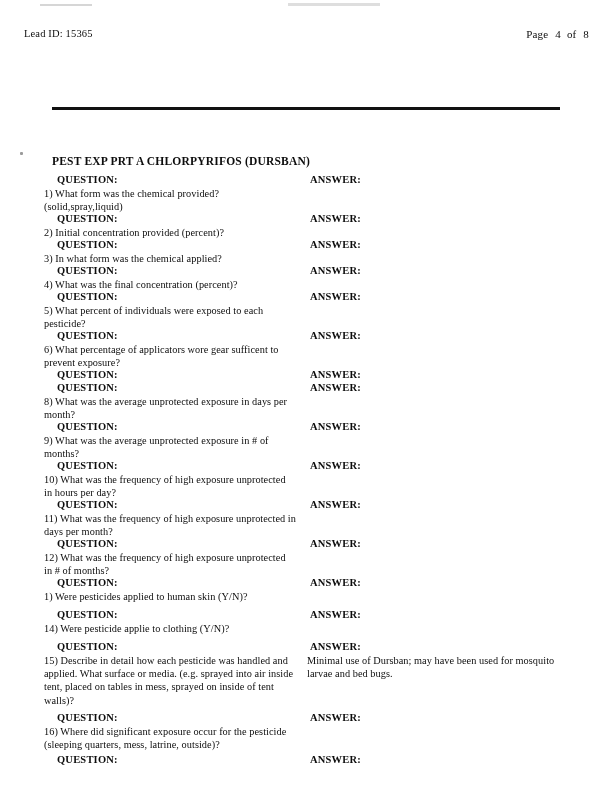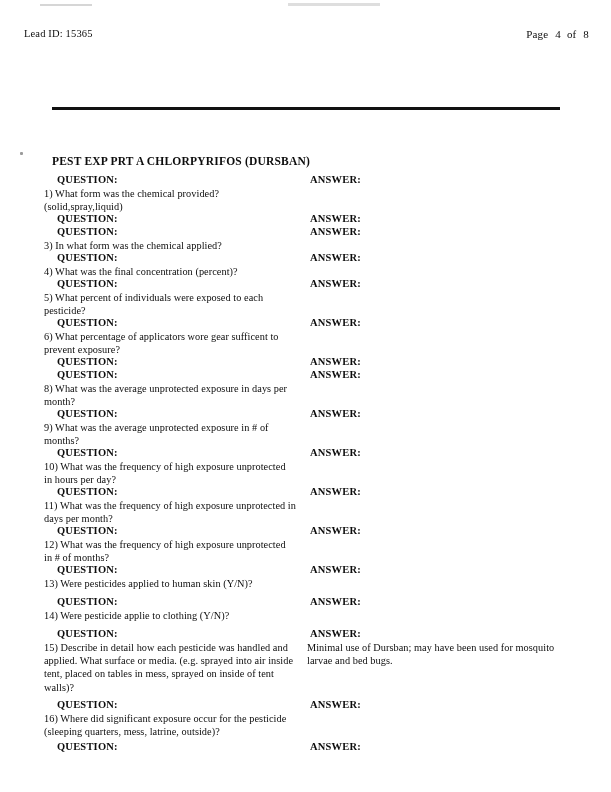--- a/index.html
+++ b/index.html
@@ -165,20 +165,24 @@
         <div class="qa-body lines-2">
           <div class="q-text">1) What form was the chemical provided?(solid,spray,liquid)</div>
           <div class="a-text"></div>
         </div>
       </div>
       <div class="qa-block">
         <div class="qa-labels">
           <span class="lbl-question">QUESTION:</span>
           <span class="lbl-answer">ANSWER:</span>
         </div>
+        <div class="qa-body lines-1">
+          <div class="q-text">2) Initial concentration provided (percent)?</div>
+          <div class="a-text"></div>
+        </div>
       </div>
       <div class="qa-block">
         <div class="qa-labels">
           <span class="lbl-question">QUESTION:</span>
           <span class="lbl-answer">ANSWER:</span>
         </div>
         <div class="qa-body lines-1">
           <div class="q-text">3) In what form was the chemical applied?</div>
           <div class="a-text"></div>
         </div>
@@ -268,21 +272,21 @@
           <div class="q-text">12) What was the frequency of high exposure unprotected in # of months?</div>
           <div class="a-text"></div>
         </div>
       </div>
       <div class="qa-block">
         <div class="qa-labels">
           <span class="lbl-question">QUESTION:</span>
           <span class="lbl-answer">ANSWER:</span>
         </div>
         <div class="qa-body lines-1">
-          <div class="q-text">13) Were pesticides applied to human skin (Y/N)?</div>
+          <div class="q-text">1) Were pesticides applied to human skin (Y/N)?</div>
           <div class="a-text"></div>
         </div>
       </div>
       <div class="gap-6"></div>
       <div class="qa-block">
         <div class="qa-labels">
           <span class="lbl-question">QUESTION:</span>
           <span class="lbl-answer">ANSWER:</span>
         </div>
         <div class="qa-body lines-1">

